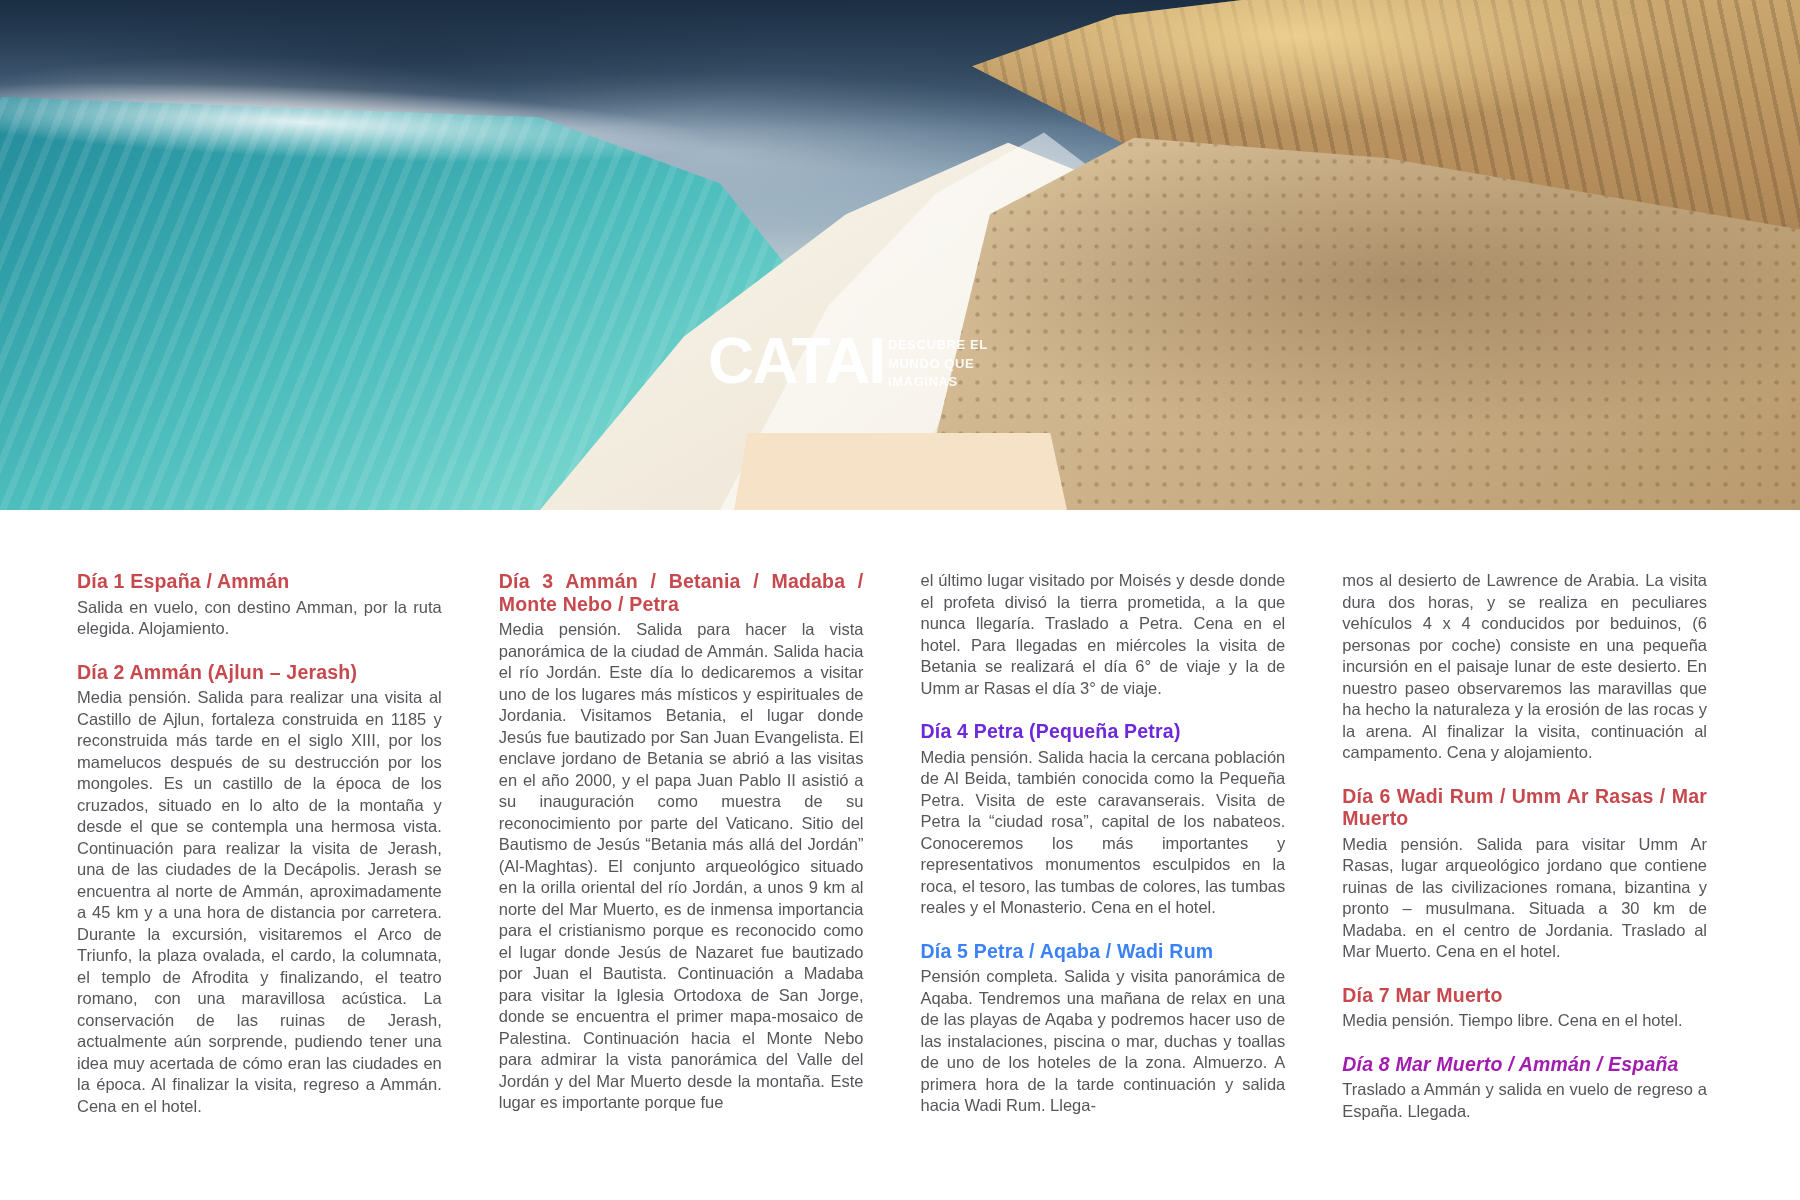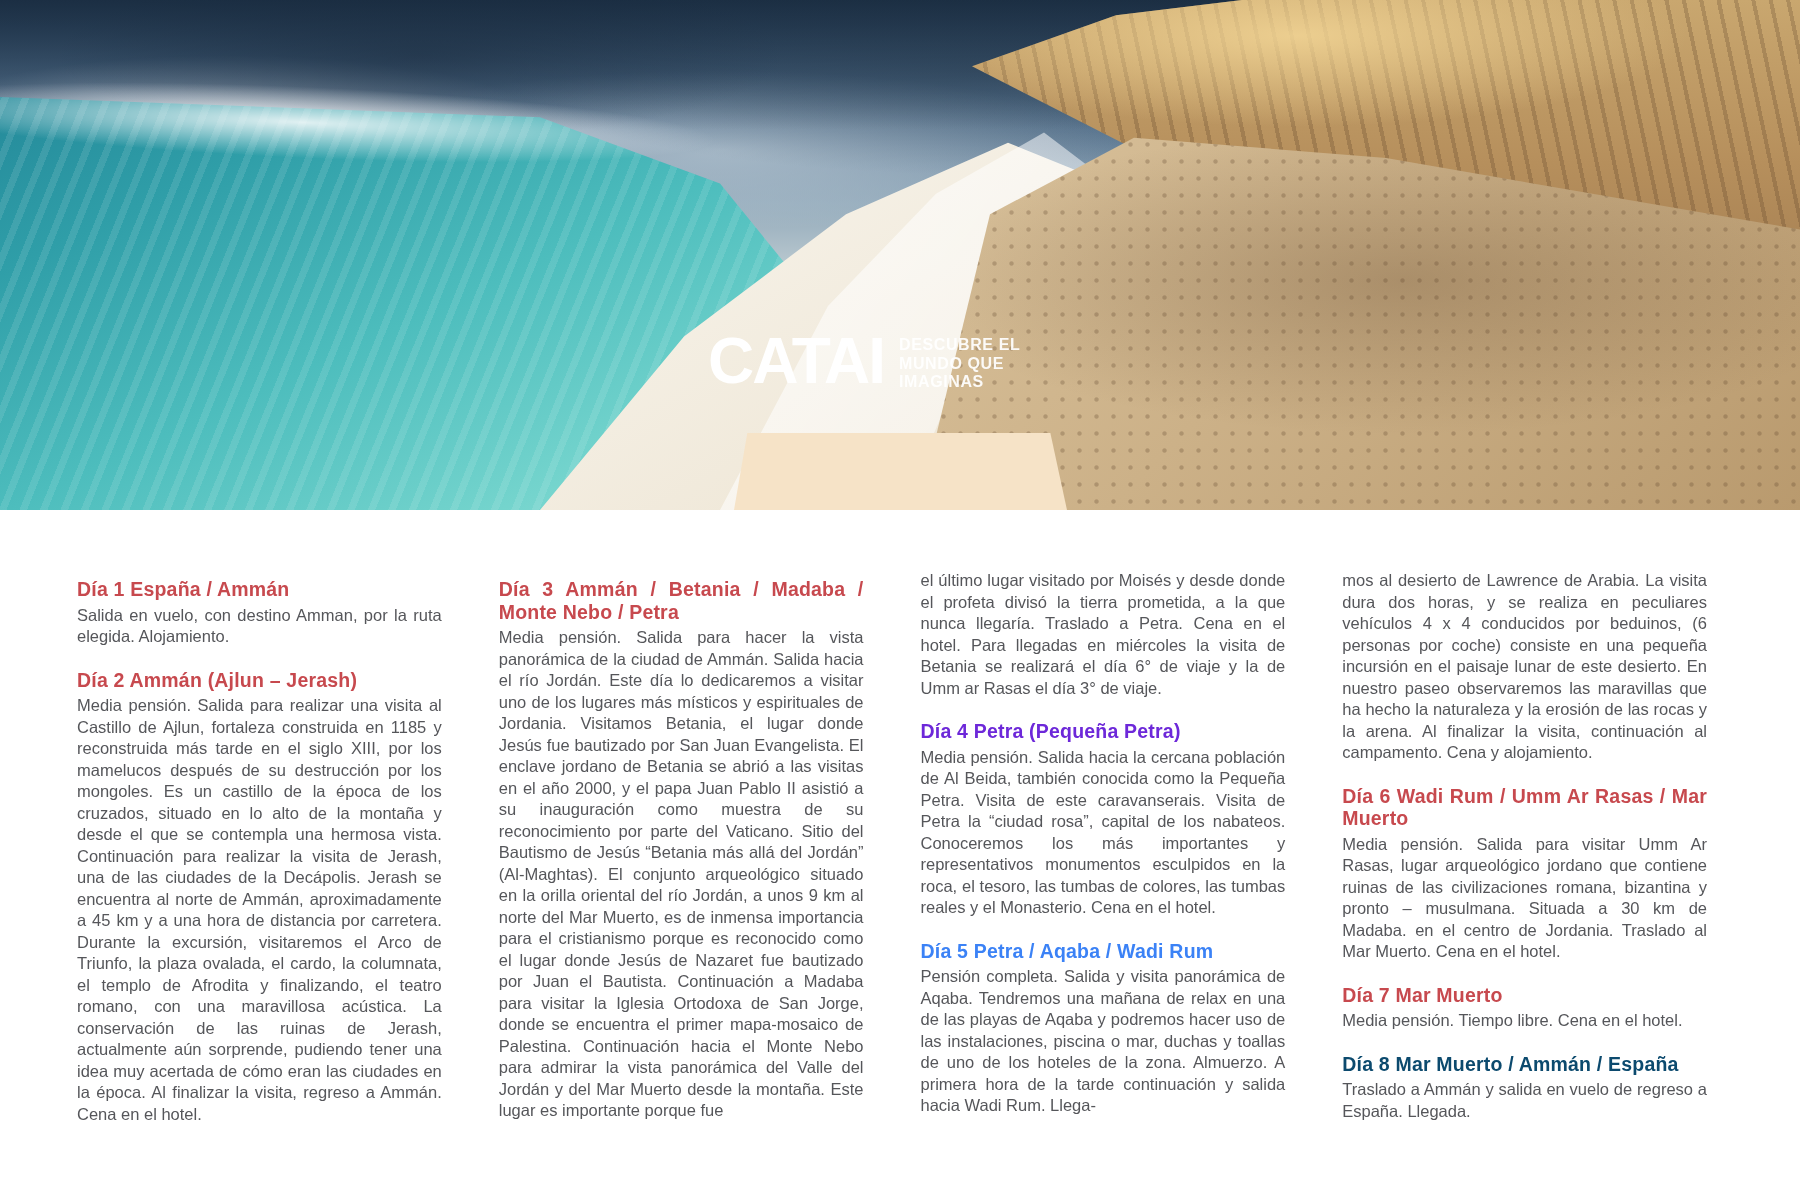--- a/index.html
+++ b/index.html
@@ -41,32 +41,32 @@
         clip-path:polygon(51% 100%,55% 42%,63% 27%,77% 31%,100% 45%,100% 100%);
         background-image:
           radial-gradient(rgba(93,67,42,.28) 1.6px,rgba(0,0,0,0) 2.8px),
           radial-gradient(ellipse 700px 220px at 78% 55%,rgba(96,68,42,.30),transparent 70%),
           linear-gradient(135deg,#ecddbf 0%,#ddc7a2 38%,#ccb188 70%,#b99a6e 100%);
         background-size:17px 17px,auto,auto;}
 
   
   .logo{position:absolute;left:708px;top:333px;display:flex;align-items:flex-start;color:#fff;}
   .logo .word{font-size:64px;font-weight:700;line-height:56px;letter-spacing:-2px;}
-  .logo .tag{margin-left:15px;padding-top:3px;font-size:16px;font-weight:700;
+  .logo .tag{margin-left:4px;padding-top:3px;font-size:13px;font-weight:700;
              line-height:18.5px;letter-spacing:.6px;color:rgba(255,255,255,.93);}
   .corner{position:absolute;left:734px;top:433px;width:333px;height:77px;
           clip-path:polygon(4% 0,95% 0,100% 100%,0 100%);}
 
   
   .columns{position:absolute;left:77px;top:570px;width:1630px;display:flex;gap:57px;}
   .col{flex:1;min-width:0;text-align:justify;font-size:16.5px;line-height:21.5px;
        color:#55565a;hyphens:auto;-webkit-hyphens:auto;}
   .day-h{margin:21px 0 4px;font-size:19.5px;line-height:22.5px;font-weight:700;
          text-align:justify;letter-spacing:.2px;}
-  .day-h:first-child{margin-top:8px;}
+  .day-h:first-child{margin-top:0;}
   .day-p{margin:0;}
 </style>
 </head>
 <body>
 
 <div class="page">
 
   <div class="hero">
     <div class="clouds"></div>
     <div class="mountain"></div>
@@ -105,18 +105,18 @@
         <p class="day-p">Media pensión. Salida hacia la cercana población de Al Beida, también conocida como la Pequeña Petra. Visita de este caravanserais. Visita de Petra la “ciudad rosa”, capital de los nabateos. Conoceremos los más importantes y representativos monumentos esculpidos en la roca, el tesoro, las tumbas de colores, las tumbas reales y el Monasterio. Cena en el hotel.</p>
         <h3 class="day-h" style="color: #3b82f6;">Día 5 Petra / Aqaba / Wadi Rum</h3>
         <p class="day-p">Pensión completa. Salida y visita panorámica de Aqaba. Tendremos una mañana de relax en una de las playas de Aqaba y podremos hacer uso de las instalaciones, piscina o mar, duchas y toallas de uno de los hoteles de la zona. Almuerzo. A primera hora de la tarde continuación y salida hacia Wadi Rum. Llega-</p>
       </div>
     <div class="col">
         <p class="day-p">mos al desierto de Lawrence de Arabia. La visita dura dos horas, y se realiza en peculiares vehículos 4 x 4 conducidos por beduinos, (6 personas por coche) consiste en una pequeña incursión en el paisaje lunar de este desierto. En nuestro paseo observaremos las maravillas que ha hecho la naturaleza y la erosión de las rocas y la arena. Al finalizar la visita, continuación al campamento. Cena y alojamiento.</p>
         <h3 class="day-h" style="color: rgb(199, 73, 78);">Día 6 Wadi Rum / Umm Ar Rasas / Mar Muerto</h3>
         <p class="day-p">Media pensión. Salida para visitar Umm Ar Rasas, lugar arqueológico jordano que contiene ruinas de las civilizaciones romana, bizantina y pronto – musulmana. Situada a 30 km de Madaba. en el centro de Jordania. Traslado al Mar Muerto. Cena en el hotel.</p>
         <h3 class="day-h" style="color: rgb(199, 73, 78);">Día 7 Mar Muerto</h3>
         <p class="day-p">Media pensión. Tiempo libre. Cena en el hotel.</p>
-        <h3 class="day-h" style="color: #0c4a6e;">Día 8 Mar Muerto / Ammán / España</h3>
+        <h3 class="day-h" style="color: #a21caf; font-style: italic;">Día 8 Mar Muerto / Ammán / España</h3>
         <p class="day-p">Traslado a Ammán y salida en vuelo de regreso a España. Llegada.</p>
       </div>
   </div>
 
 </div>
 
 </body></html>

